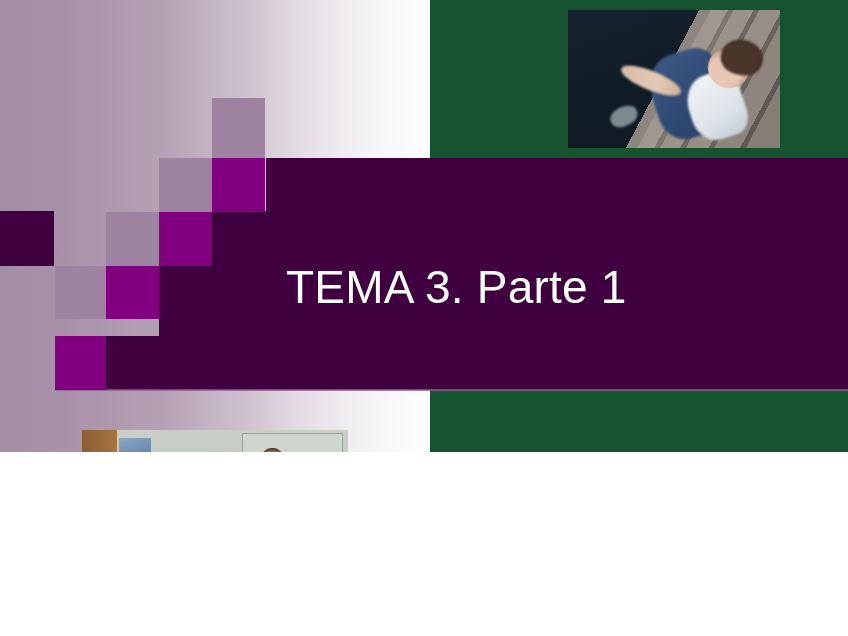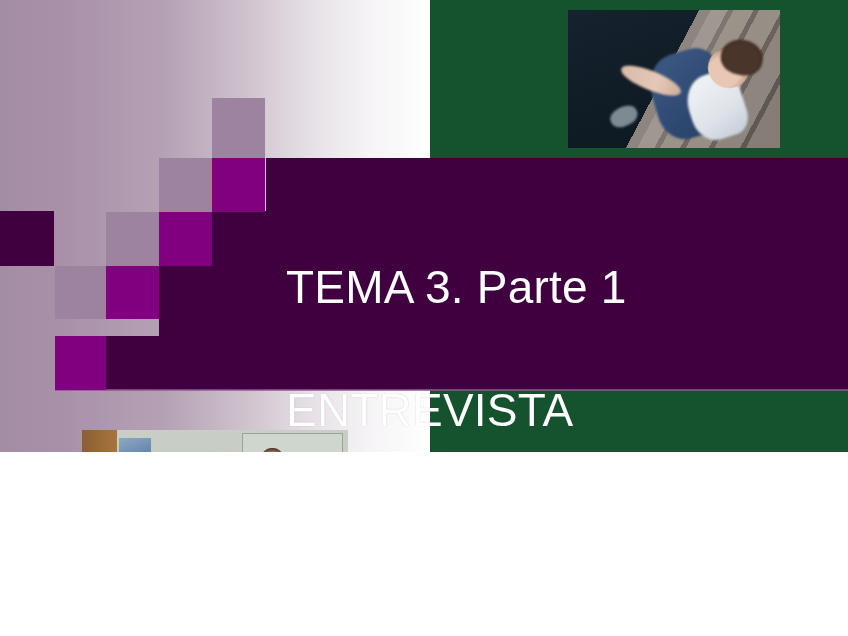--- a/index.html
+++ b/index.html
@@ -344,21 +344,20 @@
   <div class="sq sq-mauve" style="left:159px; top:158px; width:53px; height:54px;"></div>
   <div class="sq sq-magenta" style="left:212px; top:158px; width:53px; height:54px;"></div>
   <div class="sq sq-mauve" style="left:106px; top:212px; width:53px; height:54px;"></div>
   <div class="sq sq-magenta" style="left:159px; top:212px; width:53px; height:54px;"></div>
   <div class="sq sq-mauve" style="left:55px;  top:266px; width:51px; height:53px;"></div>
   <div class="sq sq-magenta" style="left:106px; top:266px; width:53px; height:53px;"></div>
   <div class="sq sq-magenta" style="left:55px;  top:336px; width:51px; height:54px;"></div>
 
   <div class="title">
     <span class="title-line">TEMA 3. Parte 1</span>
-    <span class="title-line">ENTREVISTA</span>
   </div>
 
   <div class="photo photo-dock">
     <div class="dock-body"></div>
     <div class="dock-arm"></div>
     <div class="dock-shirt"></div>
     <div class="dock-head"></div>
     <div class="dock-hair"></div>
     <div class="dock-shoe"></div>
   </div>

